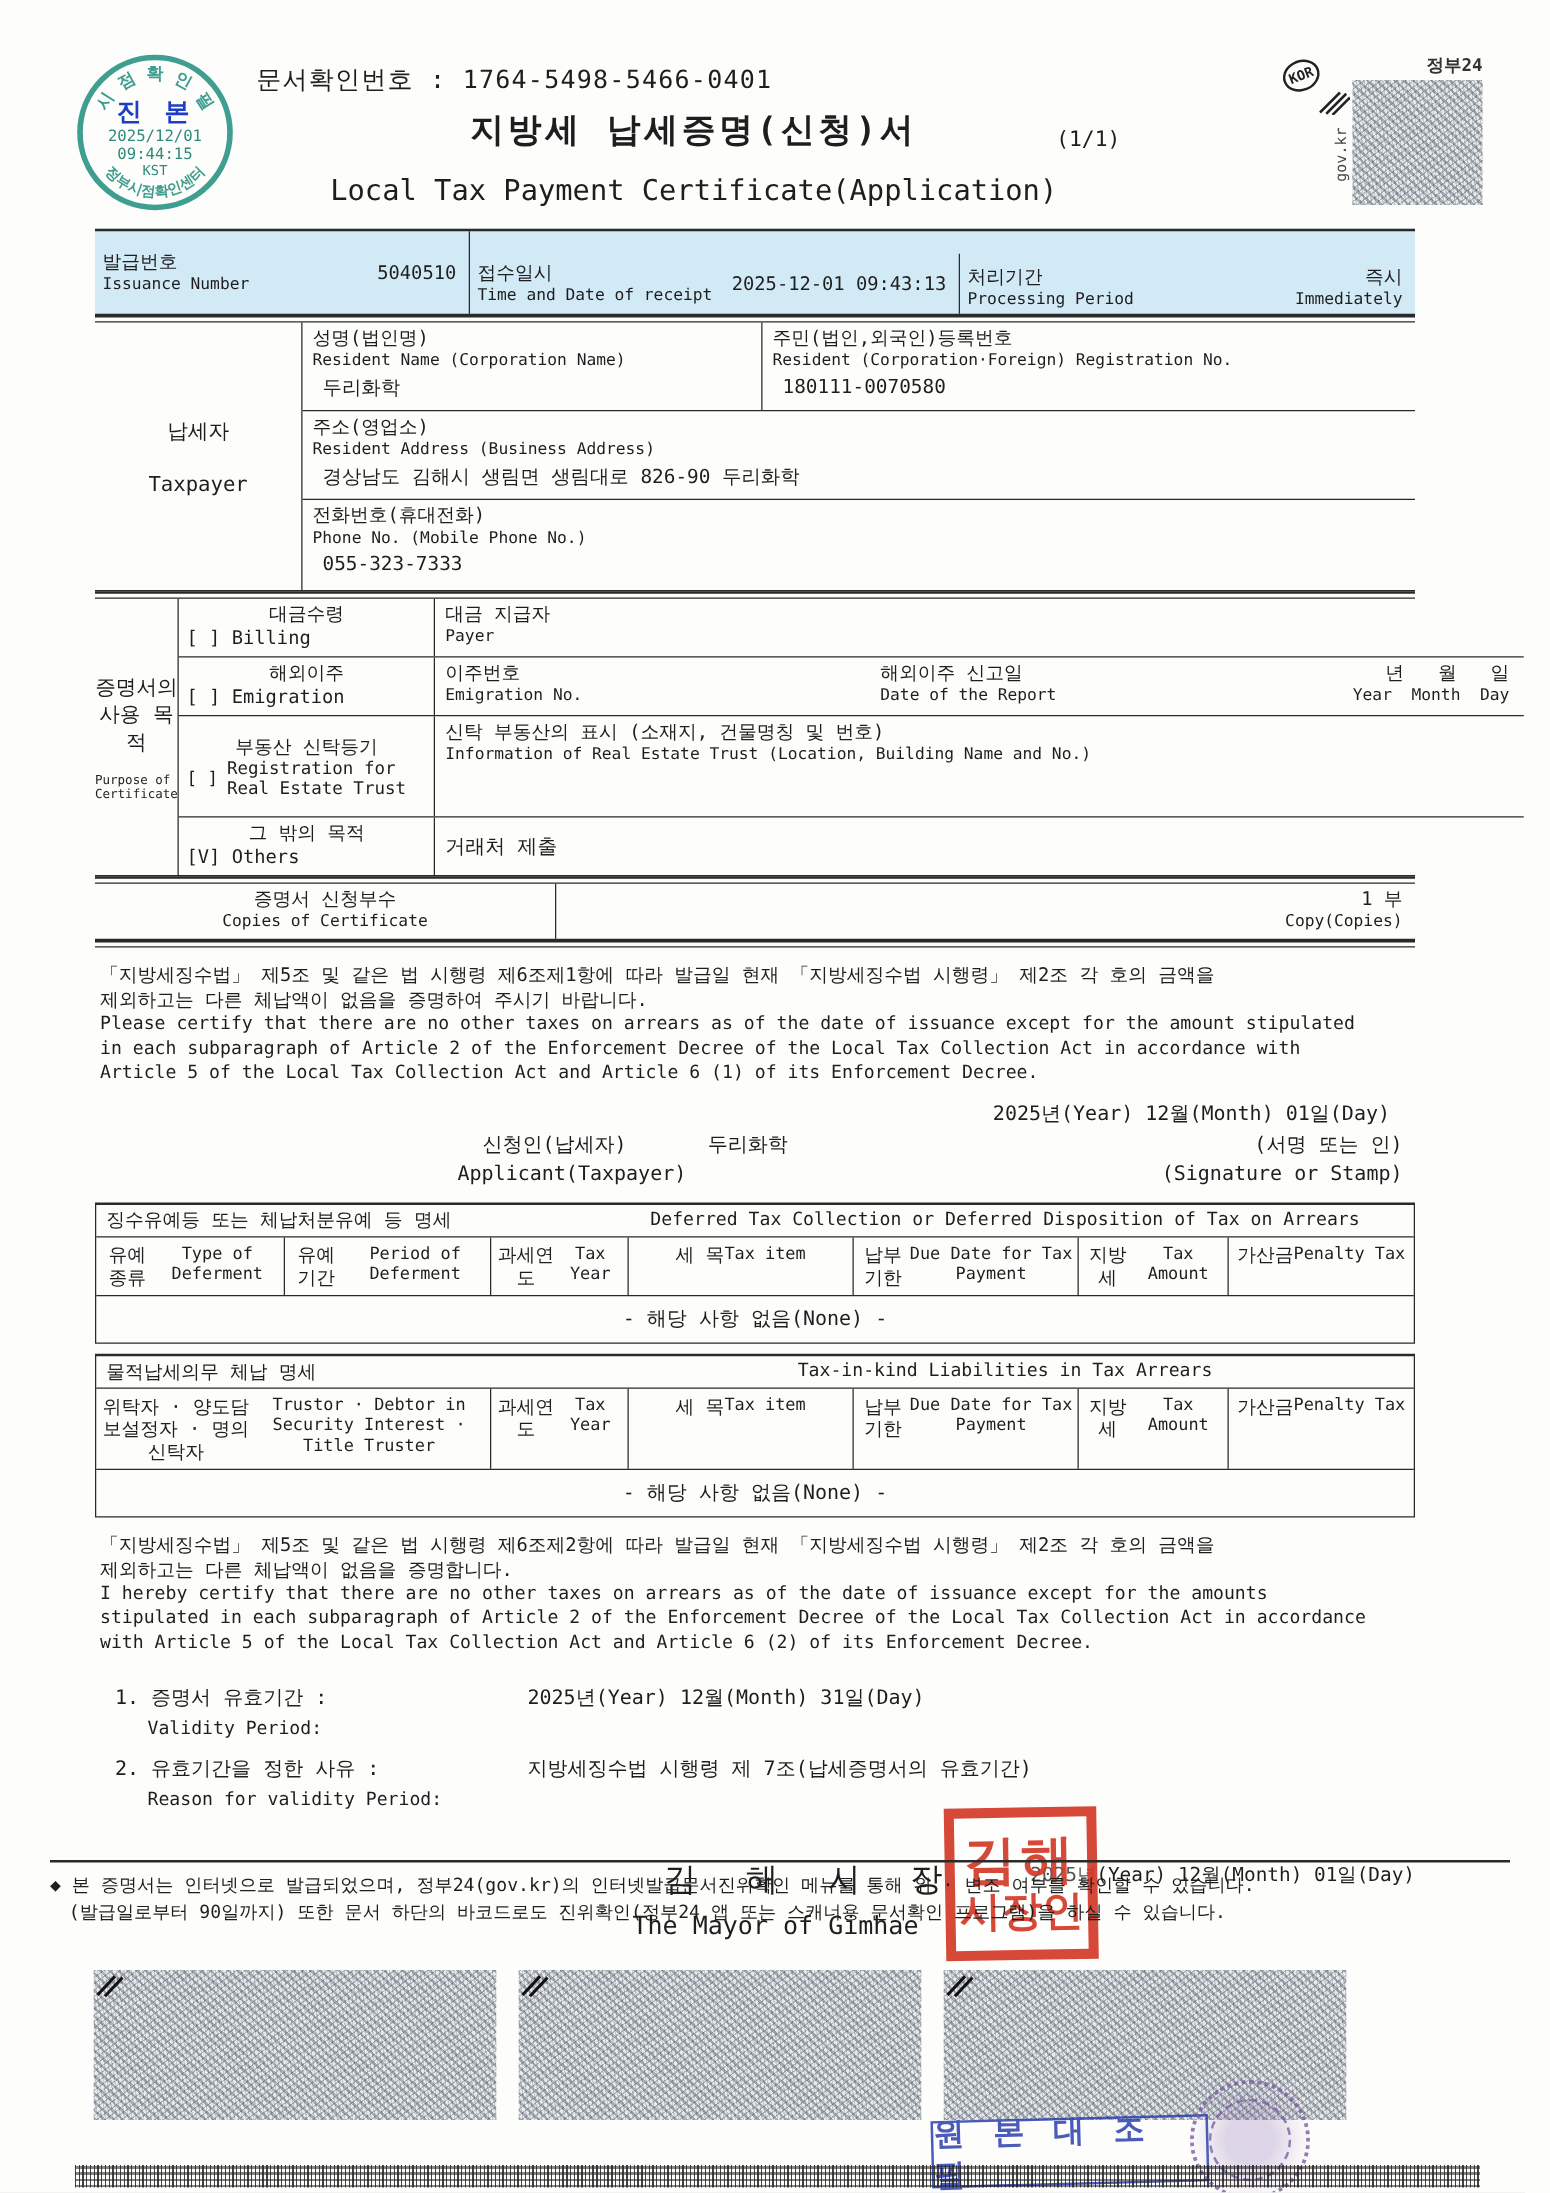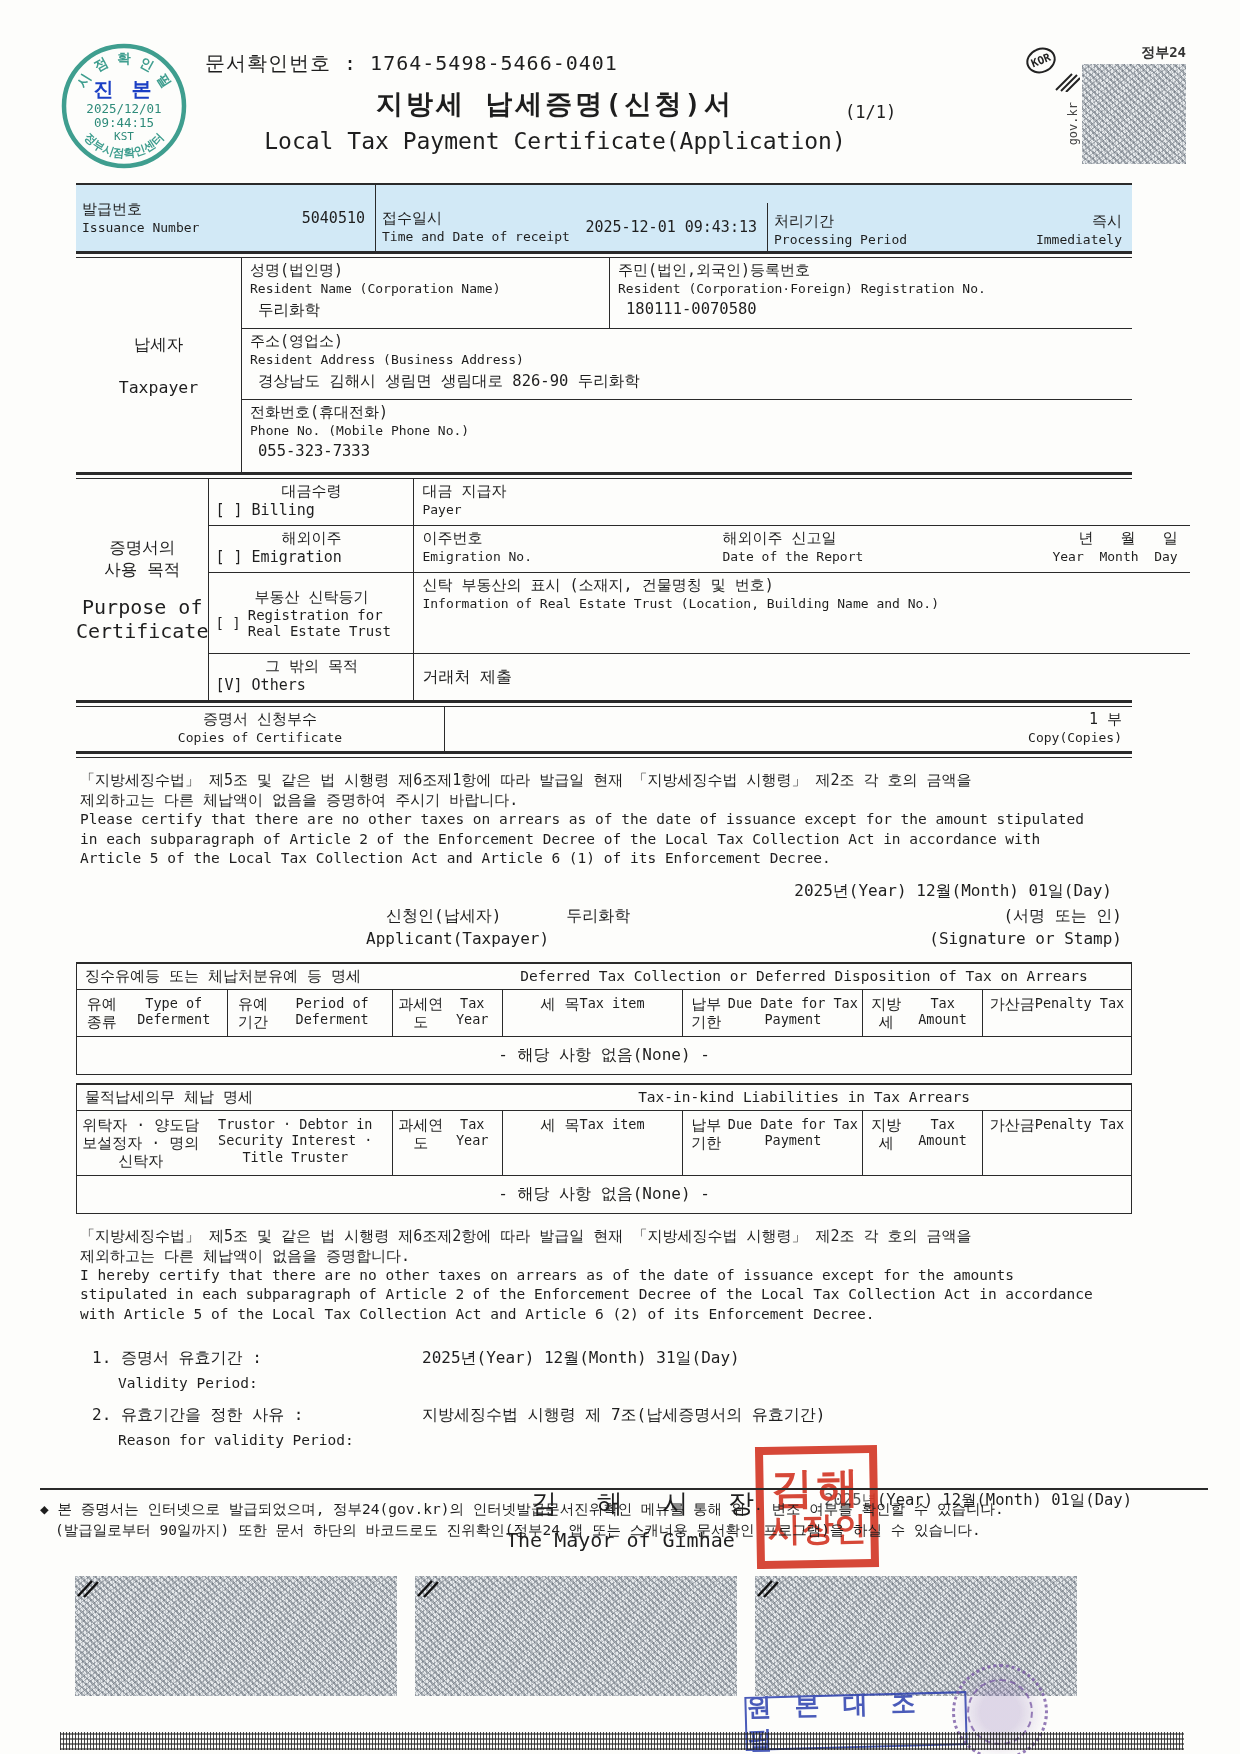--- a/index.html
+++ b/index.html
@@ -3,21 +3,21 @@
 <meta charset="utf-8">
 <style>
   html,body{margin:0;padding:0;background:#e9e9e9;}
   .page{position:relative;width:1240px;height:1754px;margin:0 auto;background:#fdfdfb;
         font-family:"DejaVu Sans Mono","Liberation Mono",monospace;color:#1e1e1e;overflow:hidden;}
   .pre{white-space:pre;}
   
   .doc-num{position:absolute;left:205px;top:50px;font-size:20px;letter-spacing:1px;}
   .title-wrap{position:absolute;left:0;right:130px;top:86px;text-align:center;}
   .title-ko{font-size:27px;letter-spacing:3px;font-weight:bold;}
-  .title-en{font-size:23px;margin-top:6px;}
+  .title-en{font-size:23px;margin-top:18px;}
   .page-ind{position:absolute;left:845px;top:102px;font-size:17px;}
   .origin-stamp{position:absolute;left:58px;top:40px;}
   
   .qr-wrap{position:absolute;left:1020px;top:44px;width:170px;height:126px;}
   .qr-service{position:absolute;right:4px;top:0px;font-size:14px;font-weight:bold;color:#333;}
   .kor-logo{position:absolute;left:6px;top:4px;font-size:11px;font-weight:bold;color:#222;
             border:2.5px solid #222;border-radius:50%;padding:4px 3px;transform:rotate(-22deg);}
   .kor-hatch{position:absolute;left:34px;top:26px;}
   .qr-side{position:absolute;left:46px;top:58px;font-size:12px;color:#444;writing-mode:vertical-rl;transform:rotate(180deg);}
   .noise{background-color:#e6e9eb;background-image:
@@ -52,21 +52,21 @@
   .pp{display:flex;border-bottom:1.4px solid #2a2a2a;}
   .pp-body{flex:1;}
   .pp-row{display:flex;min-height:46px;}
   .pp-row + .pp-row{border-top:1.4px solid #2a2a2a;}
   .chk-col{width:205px;border-right:1.4px solid #2a2a2a;padding:3px 6px;box-sizing:border-box;}
   .chk-ko{font-size:15px;text-align:center;}
   .chk-en{font-size:15px;}
   .chk-re{display:flex;gap:7px;align-items:center;font-size:14px;}
   .pp-content{flex:1;padding:3px 8px;}
   .pp-row-re{min-height:80px;}
-  .emi{display:flex;}
+  .emi{display:flex;gap:48px;}
   .emi-no{width:300px;}
   .emi-date{width:330px;}
   .emi-ymd{flex:1;text-align:right;padding-right:4px;}
   .others-val{font-size:16px;padding-top:10px;}
   
   .cp{display:flex;border-bottom:1.4px solid #2a2a2a;min-height:44px;}
   .cp-label{width:368px;border-right:1.4px solid #2a2a2a;text-align:center;padding:3px 0;}
   .cp-value{flex:1;text-align:right;padding:3px 10px;}
   
   .para{padding:12px 4px 4px;}
@@ -222,21 +222,21 @@
       </div>
     </div>
     <div class="sep"></div>
 
     <div class="pp">
       <div class="side-label" style="gap:14px;">
         <span style="text-align:center;">
           <span>증명서의</span><br>
           <span>사용 목적</span>
         </span>
-        <span style="text-align:center;font-size:20px;">
+        <span style="font-size:10px;">
           <span>Purpose of</span><br>
           <span>Certificate</span>
         </span>
       </div>
       <div class="pp-body">
 
         <div class="pp-row">
           <div class="chk-col">
             <div class="chk-ko">대금수령</div>
             <div class="chk-en"><span>[ ]</span> <span>Billing</span></div>

